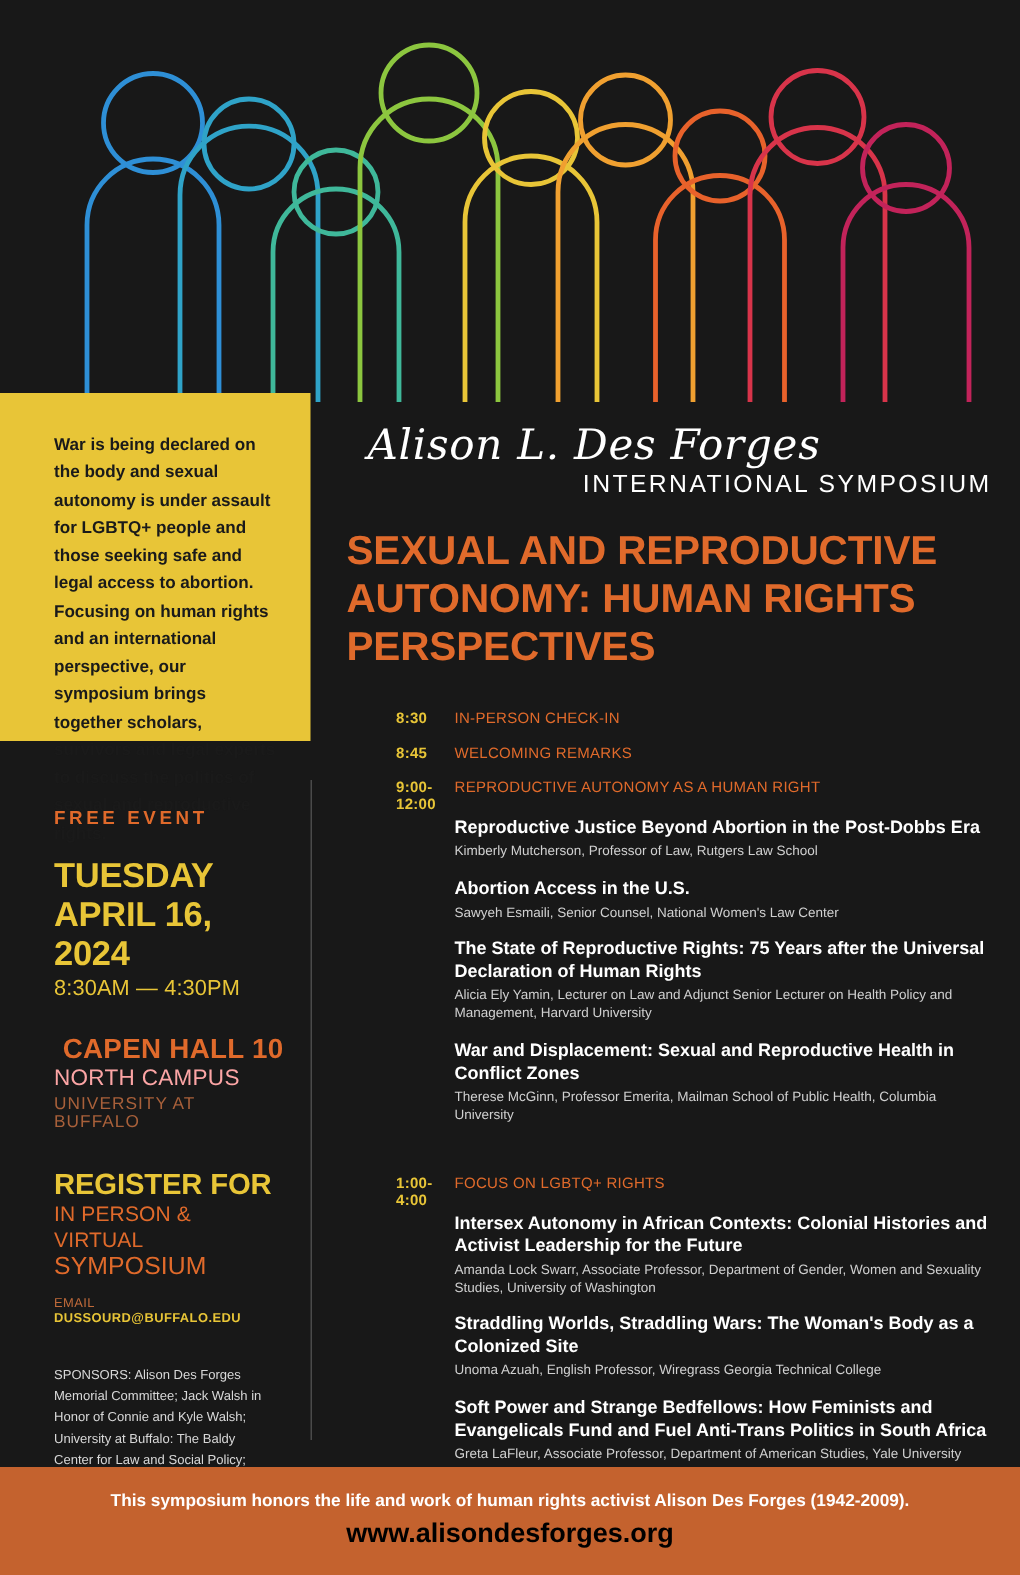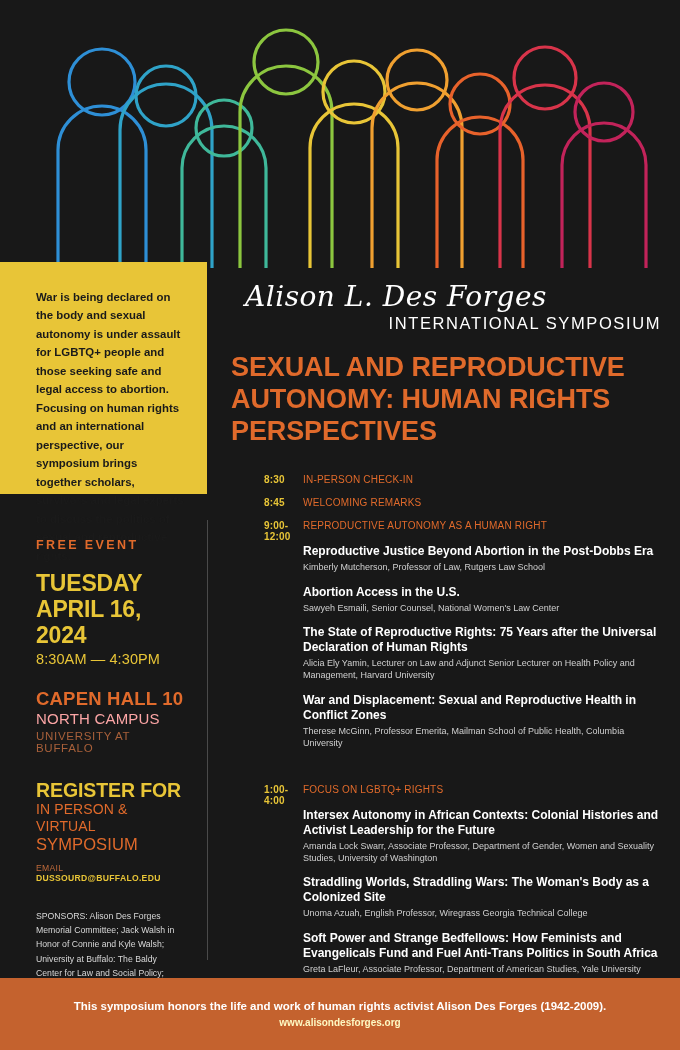--- a/index.html
+++ b/index.html
@@ -69,20 +69,21 @@
   }
   .venue {
     margin-top: 22px;
   }
   .venue-name {
     color: #e06a2b;
     font-size: 18.5px;
     font-weight: 700;
     line-height: 1.12;
     letter-spacing: 0.2px;
+    text-align: right;
   }
   .venue-sub {
     color: #fca5a5;
     font-size: 15px;
     font-weight: 400;
     line-height: 1.2;
     letter-spacing: 0.2px;
   }
   .venue-sub2 {
     color: #a8603a;
@@ -226,22 +227,22 @@
     align-items: center;
     justify-content: center;
     gap: 5px;
   }
   .footer-line {
     color: #ffffff;
     font-size: 11.5px;
     font-weight: 600;
   }
   .footer-url {
-    color: #fef9c3;
-    font-size: 10px;
+    color: #000000;
+    font-size: 18px;
     font-weight: 700;
   }
 </style>
 </head>
 <body>
 
 <div class="poster">
 
   <svg class="arches" viewBox="0 0 680 270" preserveAspectRatio="none">
     <g fill="none" stroke-width="3.2">

